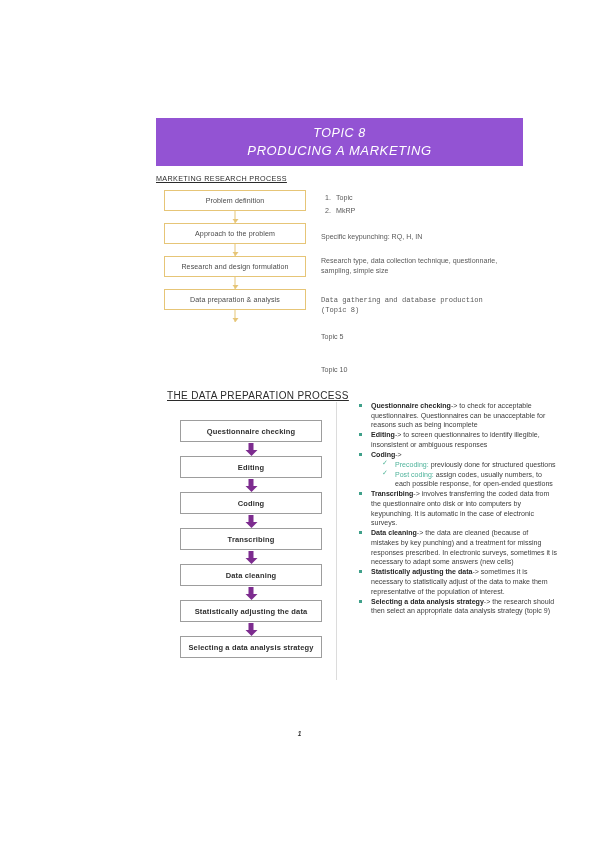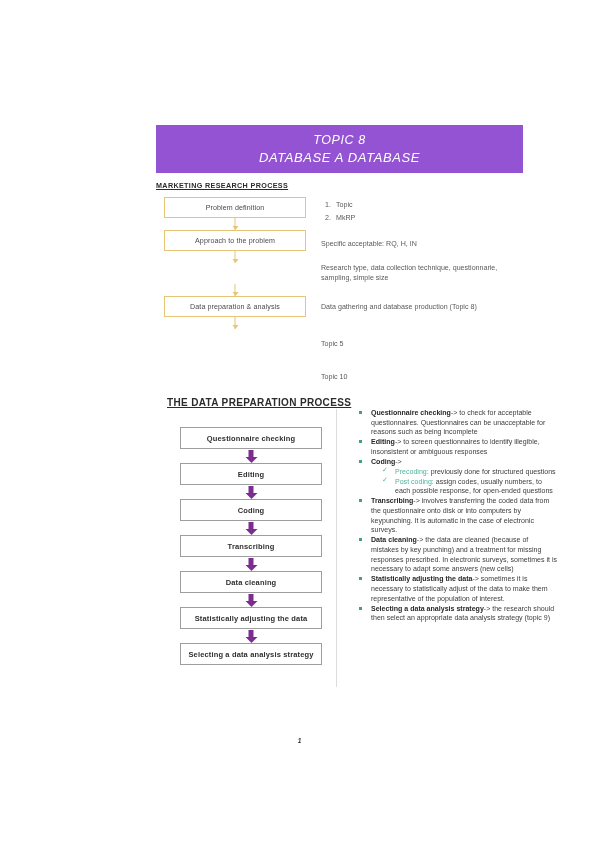--- a/index.html
+++ b/index.html
@@ -12,21 +12,21 @@
     height: 848px;
     position: relative;
     font-family: "Liberation Sans", sans-serif;
     color: #404040;
     overflow: hidden;
   }
 
   
   #page {
     position: absolute;
-    left: 0; top: 7px;
+    left: 0; top: 0;
     width: 599px;
     height: 672px;
     background: #ffffff;
   }
 
   
   .banner {
     position: absolute;
     left: 156px;
     top: 118px;
@@ -43,21 +43,21 @@
     letter-spacing: 0.6px;
     line-height: 1.45;
   }
   .banner .l1 { font-size: 12.5px; }
   .banner .l2 { font-size: 13px; }
 
   
   .sec-head {
     position: absolute;
     font-size: 7.2px;
-    font-weight: bold;
+    font-weight: normal;
     letter-spacing: 0.35px;
     color: #2b2b2b;
     text-decoration: underline;
     white-space: nowrap;
   }
   #head-mrp { left: 156px; top: 174px; }
   #head-dpp { left: 167px; top: 390px; font-size: 10px; }
 
   
   #flow1 {
@@ -229,52 +229,53 @@
     color: #333333;
   }
 </style>
 </head>
 <body>
 
 <div id="page">
 
   <div class="banner">
     <div class="l1">TOPIC 8</div>
-    <div class="l2">DATABASE A DATABASE</div>
+    <div class="l2">PRODUCING A MARKETING</div>
   </div>
 
   <div class="sec-head" id="head-mrp">MARKETING RESEARCH PROCESS</div>
 
   <div id="flow1">
     <div class="gold-row">
       <div class="gold-box">Problem definition</div>
       <div class="gold-conn"></div>
     </div>
     <div class="gold-row">
       <div class="gold-box">Approach to the problem</div>
       <div class="gold-conn"></div>
     </div>
     <div class="gold-row">
+      <div class="gold-box">Research and design formulation</div>
       <div class="gold-conn"></div>
     </div>
     <div class="gold-row">
       <div class="gold-box">Data preparation &amp; analysis</div>
       <div class="gold-conn"></div>
     </div>
   </div>
 
   <div class="ann" style="top:192px;">
     <ol>
       <li>Topic</li>
       <li>MkRP</li>
     </ol>
   </div>
-  <div class="ann" style="top:232px;">Specific acceptable: RQ, H, IN</div>
+  <div class="ann" style="top:232px;">Specific keypunching: RQ, H, IN</div>
   <div class="ann" style="top:256px;">Research type, data collection technique, questionnarie, sampling, simple size</div>
-  <div class="ann" style="top:295px;">Data gathering and database production (Topic 8)</div>
+  <div class="ann" style="top:295px;font-family:Liberation Mono, monospace;">Data gathering and database production (Topic 8)</div>
   <div class="ann" style="top:332px;">Topic 5</div>
   <div class="ann" style="top:365px;">Topic 10</div>
 
   <div class="sec-head" id="head-dpp">THE DATA PREPARATION PROCESS</div>
 
   <div id="flow2">
     <div class="grey-row">
       <div class="grey-box">Questionnaire checking</div>
       <div class="arrow"></div>
     </div>

